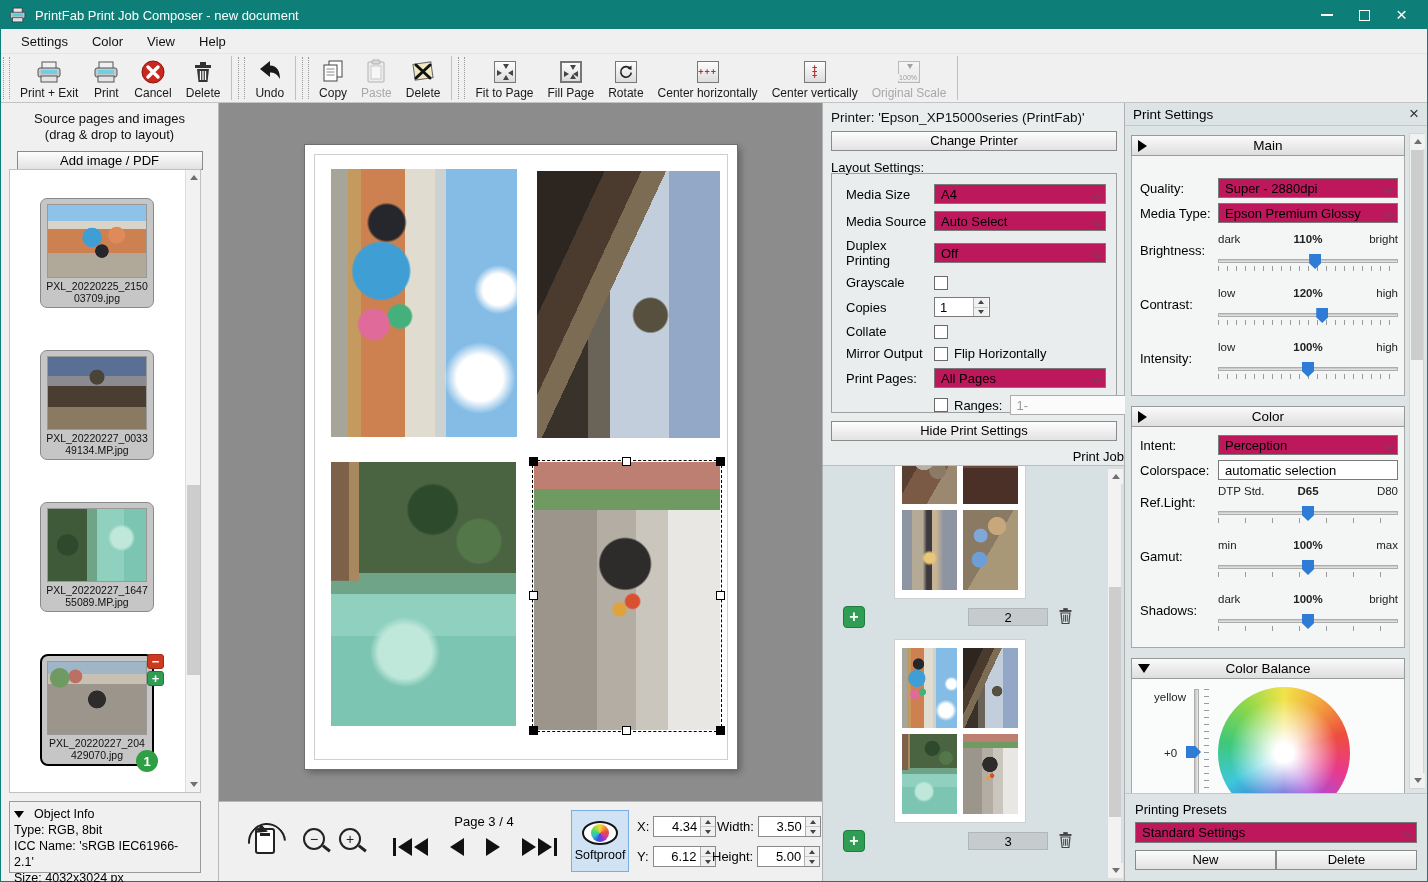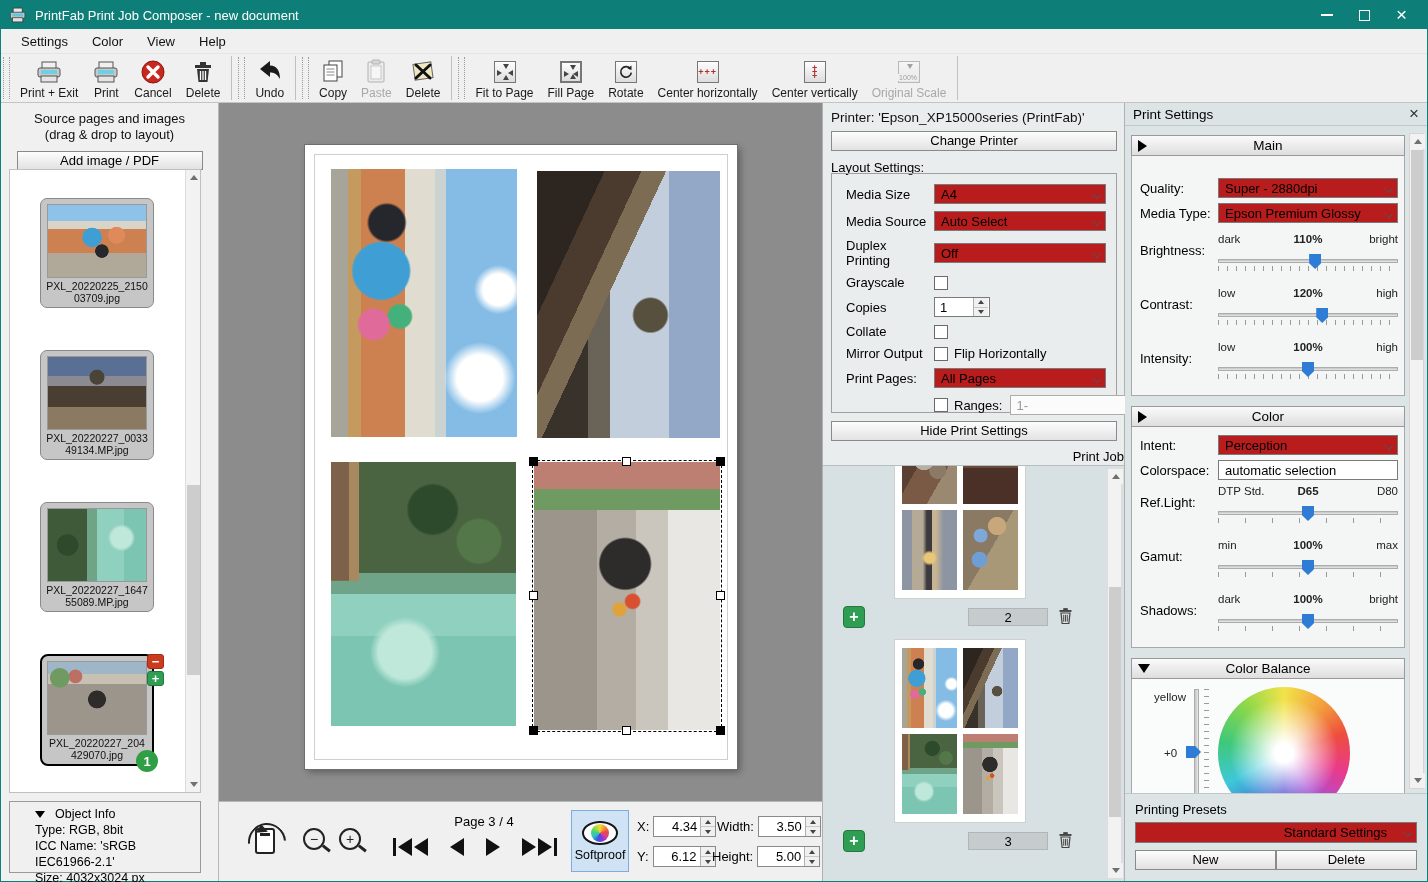--- a/index.html
+++ b/index.html
@@ -53,21 +53,21 @@
   .thumb-card { position:relative; width:114px; margin:0 0 0 30px; background:#c6c6c6; border:1px solid #8a8a8a; border-radius:7px; padding:5px 5px 2px; }
   .thumb-card.first { margin-top:28px; }
   .thumb-card + .thumb-card { margin-top:42px; }
   .thumb-img { width:100px; height:74px; margin:0 auto; border:1px solid #999; }
   .thumb-name { font-size:10.5px; text-align:center; line-height:12px; word-break:break-all; padding:2px 0 1px; color:#111; }
   .thumb-card.selected { border:2px solid #000; border-radius:8px; }
   .minus-btn,.plus-btn { position:absolute; right:-12px; width:17px; height:15px; border-radius:3px; color:#fff; font-size:13px; font-weight:bold; line-height:13px; text-align:center; }
   .minus-btn { top:-2px; background:#cc3a1f; border:1px solid #a32a14; }
   .plus-btn { top:15px; background:#2f9e54; border:1px solid #1f7a3c; }
   .count-badge { position:absolute; right:-6px; bottom:-8px; width:22px; height:22px; border-radius:50%; background:#2f9e44; color:#fff; font-size:13px; font-weight:bold; display:flex; align-items:center; justify-content:center; }
-  .obj-info { position:absolute; left:8px; bottom:8px; width:192px; height:72px; background:#f0f0f0; border:1px solid #999; font-size:12.5px; padding:4px 25px; line-height:16px; }
+  .obj-info { position:absolute; left:8px; bottom:8px; width:192px; height:72px; background:#f0f0f0; border:1px solid #999; font-size:12.5px; padding:4px 4px; line-height:16px; }
   .obj-info .oi-title { display:flex; align-items:center; gap:10px; }
   .tri-down-sm { width:0; height:0; border-left:5px solid transparent; border-right:5px solid transparent; border-top:7px solid #000; }
 
   
   .center { width:604px; flex:none; display:flex; flex-direction:column; min-height:0; }
   .canvas { flex:1; background:#8c8c8c; position:relative; overflow:hidden; border-right:1px solid #b0b0b0; }
   .page { position:absolute; left:86px; top:42px; width:432px; height:624px; background:#fff; box-shadow:0 0 0 1px #6e6e6e, 3px 3px 7px rgba(0,0,0,.35); }
   .page-inner { position:absolute; inset:9px; border:1px solid #cfcfcf; }
   .photo { position:absolute; }
   .ph1 { left:26px; top:24px; width:186px; height:268px; }
@@ -167,21 +167,21 @@
 
   
   .printer-panel { width:302px; flex:none; background:#e9edee; border-right:1px solid #b0b0b0; position:relative; font-size:13px; }
   .pp-title { padding:7px 8px 0; font-size:13.5px; color:#111; white-space:nowrap; }
   .btn { display:block; background:linear-gradient(#fdfdfd,#e2e2e2); border:1px solid #8a8a8a; text-align:center; font-size:13px; font-family:inherit; }
   .pp-change { margin:6px 8px 0; width:286px; height:20px; line-height:18px; }
   .pp-layout-lbl { padding:9px 8px 2px; }
   .pp-group { position:absolute; left:8px; top:70px; width:286px; height:240px; border:1px solid #a0a0a0; padding:10px 10px 0 14px; }
   .prow { display:flex; align-items:center; margin-bottom:7px; }
   .prow .plbl { width:88px; flex:none; }
-  .dropdown { flex:1; height:20px; background:#b91c1c; border:1px solid #7a7a7a; display:flex; align-items:center; padding:0 29px 0 6px; position:relative; }
+  .dropdown { flex:1; height:20px; background:#be185d; border:1px solid #7a7a7a; display:flex; align-items:center; padding:0 20px 0 6px; position:relative; }
   .dropdown .chev { position:absolute; right:5px; top:6px; width:7px; height:7px; border-right:1.7px solid #555; border-bottom:1.7px solid #555; transform:rotate(45deg) scale(1,.8); }
   .checkbox { width:14px; height:14px; background:#fff; border:1px solid #6a6a6a; flex:none; }
   .copies-box { display:flex; height:20px; border:1px solid #7a7a7a; background:#fff; width:56px; }
   .copies-box input { width:38px; border:0; font-size:13px; padding-left:5px; outline:none; font-family:inherit; }
   .ranges-input { flex:1; height:20px; border:1px solid #adadad; background:#fbfbfb; color:#9a9a9a; font-size:13px; padding:0 5px; font-family:inherit; }
   .pp-hide { position:absolute; left:8px; top:318px; width:286px; height:20px; line-height:18px; }
   .pp-job-lbl { position:absolute; top:346px; width:100%; text-align:right; }
   .job-area { position:absolute; left:0; top:362px; bottom:0; right:0; background:#d7e0e2; border-top:1px solid #b8bec0; overflow:hidden; }
   .job-scroll { position:absolute; right:2px; top:2px; bottom:2px; width:15px; background:#f2f2f2; border:1px solid #ddd; }
   .job-scroll .sb-thumb { position:absolute; left:1px; width:12px; top:118px; height:230px; background:#cdcdcd; }
@@ -232,21 +232,21 @@
   .vticks { position:absolute; left:72px; top:10px; width:5px; height:130px; background:repeating-linear-gradient(180deg,#9a9a9a 0 1px,transparent 1px 7px); }
   .vthumb { position:absolute; left:54px; top:67px; width:15px; height:12px; background:#2e7cd6;
     clip-path:polygon(0 0,62% 0,100% 50%,62% 100%,0 100%); }
   .htrack { position:absolute; left:70px; top:150px; width:150px; height:5px; background:linear-gradient(#c2c2c2,#e8e8e8); border:1px solid #adadad; }
   .hticks { position:absolute; left:70px; top:144px; width:150px; height:5px; background:repeating-linear-gradient(90deg,#9a9a9a 0 1px,transparent 1px 7px); }
   .hthumb { position:absolute; left:139px; top:152px; width:12px; height:14px; background:#2e7cd6;
     clip-path:polygon(50% 0,100% 40%,100% 100%,0 100%,0 40%); }
   .cb-bot { position:absolute; top:160px; width:100%; display:flex; font-size:11.5px; }
 
   .presets { position:absolute; left:0; right:0; bottom:0; height:88px; border-top:1px solid #c2c8ca; padding:8px 10px 0; background:#dde4e6; }
-  .presets .dropdown { height:21px; margin-top:5px;justify-content:flex-end; }
+  .presets .dropdown { height:21px; margin-top:5px; }
   .preset-btns { display:flex; margin-top:7px; }
   .preset-btns .btn { flex:1; height:20px; line-height:18px; }
 </style>
 </head>
 <body>
 
 <div class="window">
 
   <div class="titlebar">
     <svg width="18" height="16" viewBox="0 0 26 22">

